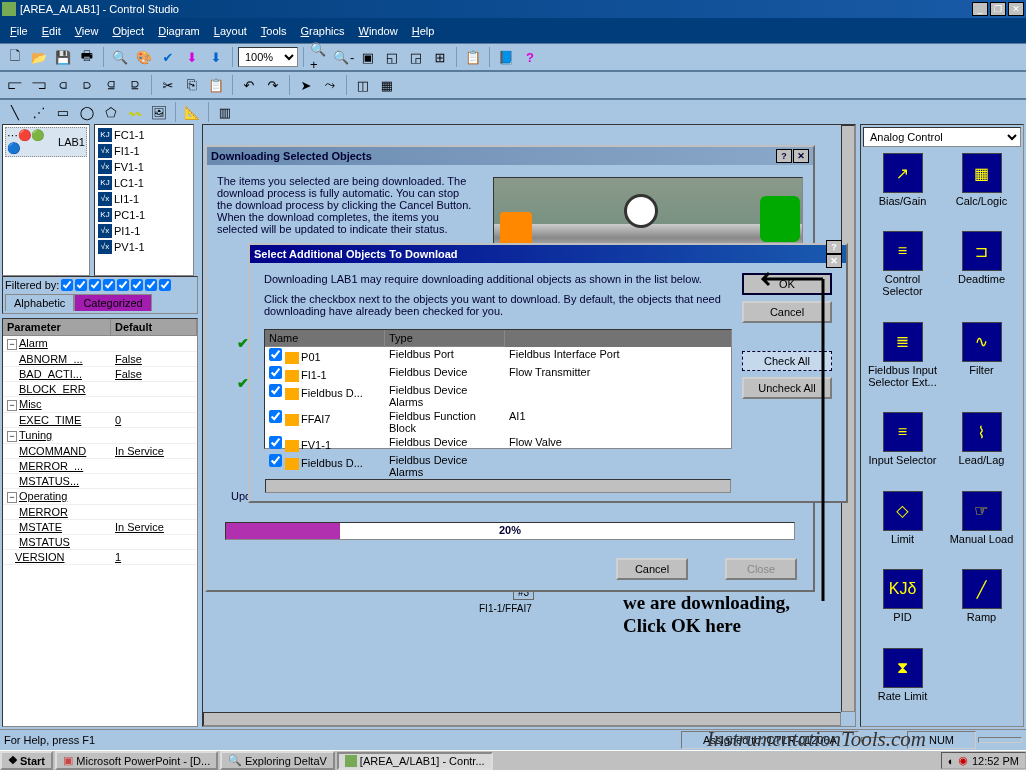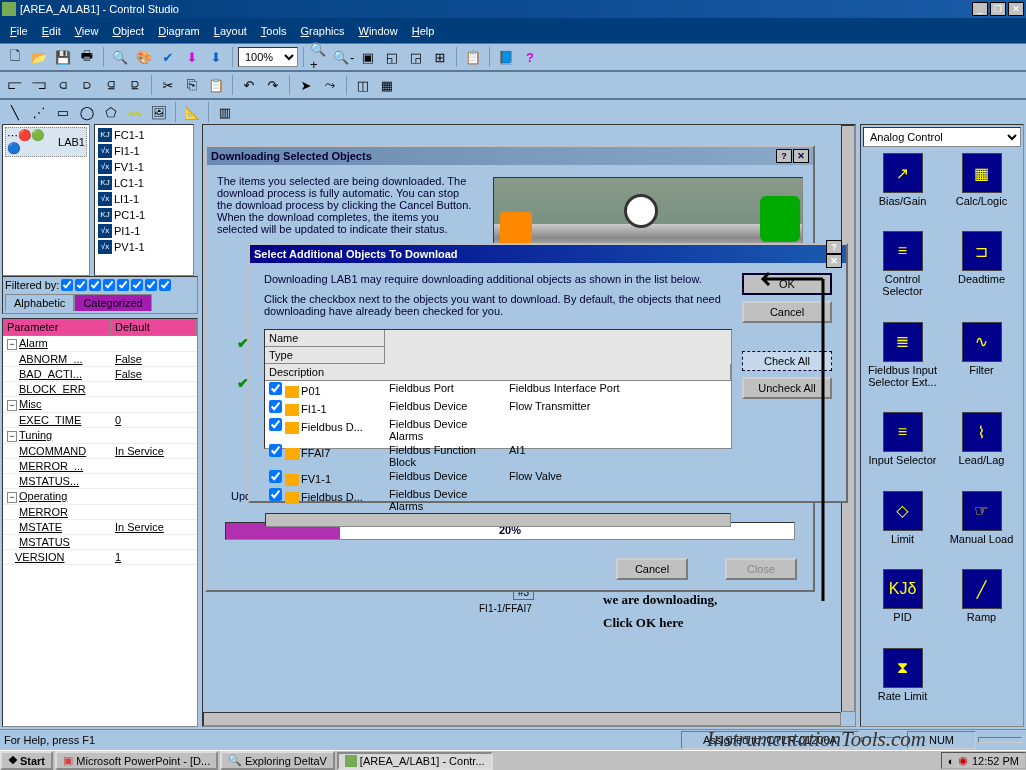--- a/index.html
+++ b/index.html
@@ -21,21 +21,21 @@
 .treerow { display:flex; align-items:center; gap:2px; padding:1px; }
 .lab1row { background:#d8e4f0; border:1px dotted #888; }
 .blockicon { width:14px; height:14px; background:#003d7a; color:#fff; font-size:8px; text-align:center; line-height:14px; display:inline-block; }
 .filterpanel { border:1px inset #888; margin:2px; padding:2px; background:#a8c5e2; }
 .filterrow { display:flex; align-items:center; gap:2px; }
 .chk { width:12px; height:12px; }
 .tabs { display:flex; margin-top:3px; }
 .tab { padding:2px 8px; background:#a8c5e2; border:1px solid #888; border-bottom:none; font-size:11px; }
 .tab.active { background:#a21caf; }
 .paramgrid { background:#fff; border:1px inset #888; margin:2px; flex:1; overflow:auto; }
-.paramhdr { display:flex; background:#ec4899; border-bottom:1px solid #888; }
+.paramhdr { display:flex; background:#a3a3a3; border-bottom:1px solid #888;font-weight:bold; }
 .paramhdr div { padding:2px 4px; border-right:1px solid #888; }
 .paramcol1 { width:108px; }
 .paramcol2 { flex:1; }
 .paramrow { display:flex; border-bottom:1px solid #eee; }
 .paramrow div { padding:1px 4px;text-decoration:underline; }
 .expander { width:10px; display:inline-block; border:1px solid #888; text-align:center; font-size:9px; line-height:9px; margin-right:2px; }
 .canvasarea { flex:1; background:#a8c5e2; position:relative; margin:2px; border:1px inset #888; overflow:hidden; }
 .palette { width:164px; background:#a8c5e2; border:1px inset #888; margin:2px; display:flex; flex-direction:column; }
 .palettehdr { background:#fff; border:1px inset #888; padding:2px; margin:2px; }
 .palettebody { flex:1; overflow:auto; padding:4px; display:grid; grid-template-columns:1fr 1fr; gap:4px; }
@@ -55,36 +55,36 @@
 .progressbar { height:18px; background:#fff; border:1px inset #888; margin:4px 10px; position:relative; }
 .progressfill { height:100%; background:#b030b0; width:20%; }
 .progresslabel { position:absolute; width:100%; text-align:center; top:1px; font-weight:bold; color:#003; }
 .btn { padding:3px 14px; background:#c0c0c0; border:2px outset #d0d0d0; font-size:11px; min-width:72px; }
 .btn.disabled { color:#888;margin-left:29px; }
 .dlgbtnrow { position:absolute; bottom:10px; right:16px; display:flex; gap:8px; }
 .dialog2 { position:absolute; left:248px; top:243px; width:600px; height:260px; background:#a8c5e2; border:2px outset #c0c0c0; z-index:20; }
 .dlg2title { height:18px; background:linear-gradient(to right,#00008b,#1a5bb0); color:#fff; display:flex; align-items:center; padding:0 4px; font-weight:bold; }
 .dlg2body { padding:10px 14px; }
 .listbox { background:#fff; border:1px inset #888; height:120px; margin-top:6px; }
-.listhdr { display:flex; background:#e5e5e5;flex-direction:column; }
+.listhdr { display:flex; background:#737373; }
 .listhdr div { padding:2px 4px; border-right:1px solid #888; border-bottom:1px solid #888; }
 .lc1 { width:120px; }
 .lc2 { width:120px; }
 .lc3 { flex:1; }
 .listrow { display:flex; padding:1px 0; }
 .listrow div { padding:0 4px; }
 .rowicon { width:14px; height:12px; background:#fa0; display:inline-block; margin-right:2px; vertical-align:middle; }
 .statusbar { position:absolute; bottom:20px; left:0; right:0; height:21px; background:#a8c5e2; border-top:1px solid #888; display:flex; align-items:center; padding:0 4px; }
 .statuscell { border:1px inset #ccc; padding:2px 21px; margin-left:2px; }
 .taskbar { position:absolute; bottom:0; left:0; right:0; height:20px; background:#c0c0c0; border-top:1px solid #fff; display:flex; align-items:center; }
 .startbtn { padding:1px 6px; background:#c0c0c0; border:2px outset #ddd; font-weight:bold; display:flex; align-items:center; gap:2px; }
 .taskbtn { padding:1px 6px; background:#c0c0c0; border:2px outset #ddd; margin-left:2px; max-width:180px; overflow:hidden; white-space:nowrap; display:flex; align-items:center; gap:3px; }
 .taskbtn.active { border-style:inset; background:#d8d8d8; }
 .tray { margin-left:auto; border:1px inset #aaa; padding:1px 6px; display:flex; align-items:center; gap:4px; }
-.annotation { position:absolute; font-family:"Times New Roman",serif; font-size:13px; font-weight:bold; color:#000; }
+.annotation { position:absolute; font-family:"Times New Roman",serif; font-size:19px; font-weight:bold; color:#000;margin-left:20px; }
 .arrow { position:absolute; z-index:30; }
 .watermark { position:absolute; font-family:Georgia,serif; font-size:21px; color:#333; font-style:italic;}
 .blocktag { position:absolute; background:#a8c5e2; border:1px solid #666; padding:1px 4px; font-size:10px; }
 .scrollstub { background:#c0c0c0; border:1px inset #888; }
 </style>
 </head>
 <body>
 
 <div class="titlebar">
   <span class="icon"></span>
@@ -436,21 +436,20 @@
         <button class="btn" style="border:2px solid #003;min-width:80px">OK</button>
         <button class="btn" style="min-width:80px">Cancel</button>
       </div>
     </div>
     <div style="display:flex;gap:10px">
       <div style="flex:1">
         <div class="listbox">
           <div class="listhdr">
             <div class="lc1">Name</div>
             <div class="lc2">Type</div>
-            <div class="lc3">Description</div>
           </div>
           <div id="objrows">
               <div class="listrow">
                 <div class="lc1"><input type="checkbox" checked="" style=""> <span class="rowicon"></span><span>P01</span></div>
                 <div class="lc2">Fieldbus Port</div>
                 <div class="lc3">Fieldbus Interface Port</div>
               </div>
               <div class="listrow">
                 <div class="lc1"><input type="checkbox" checked="" style=""> <span class="rowicon"></span><span>FI1-1</span></div>
                 <div class="lc2">Fieldbus Device</div>

